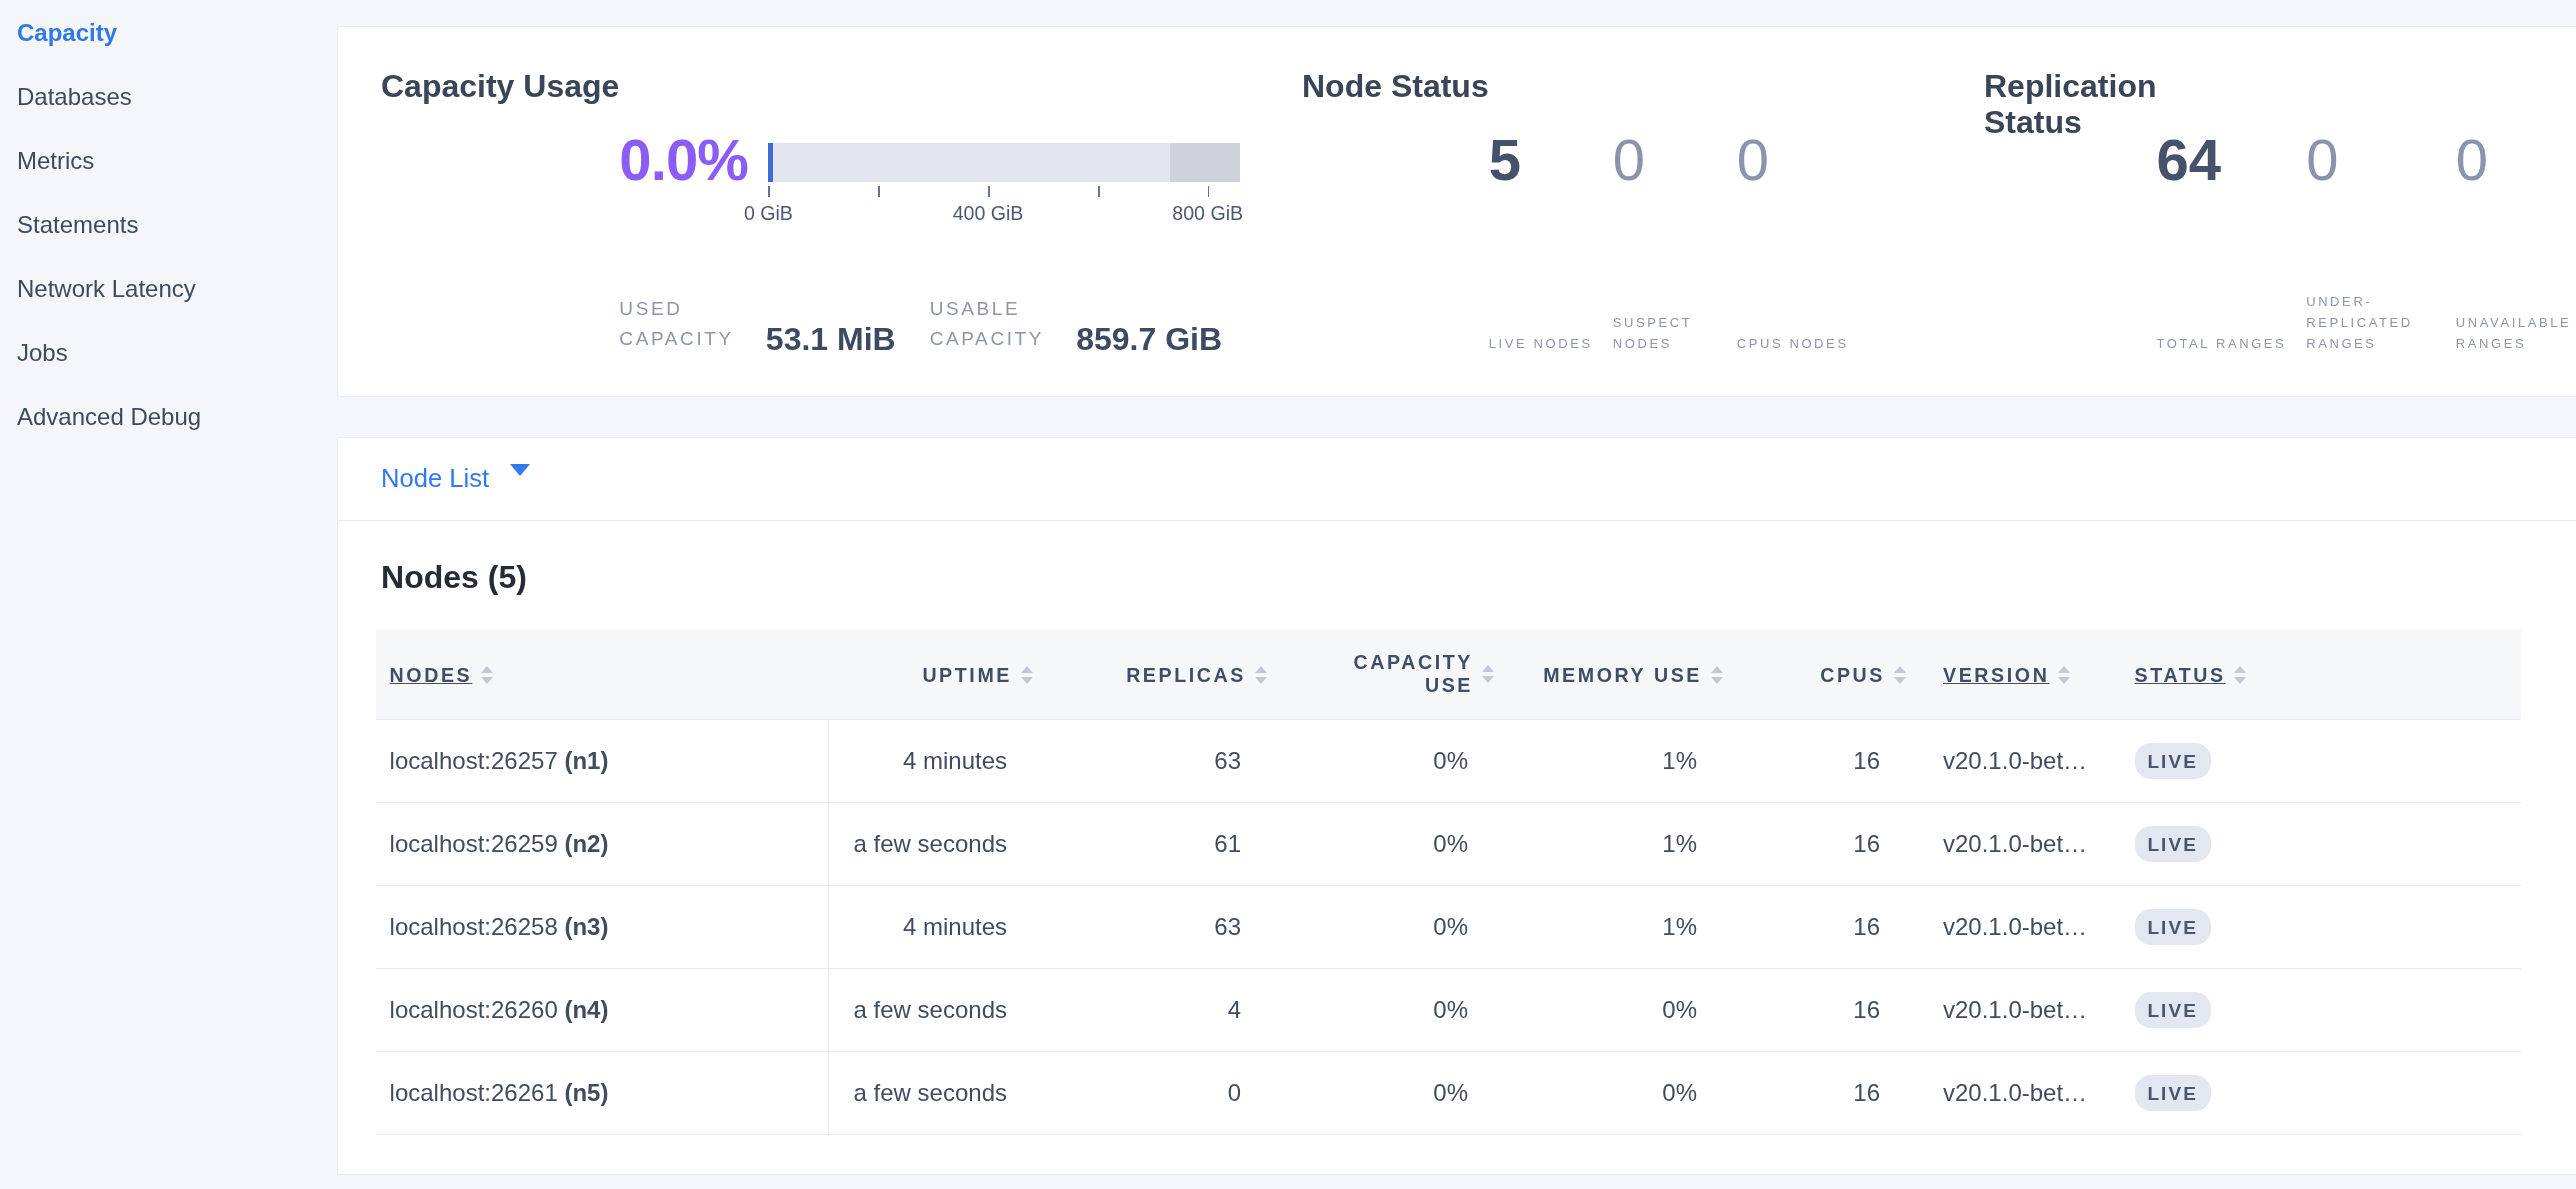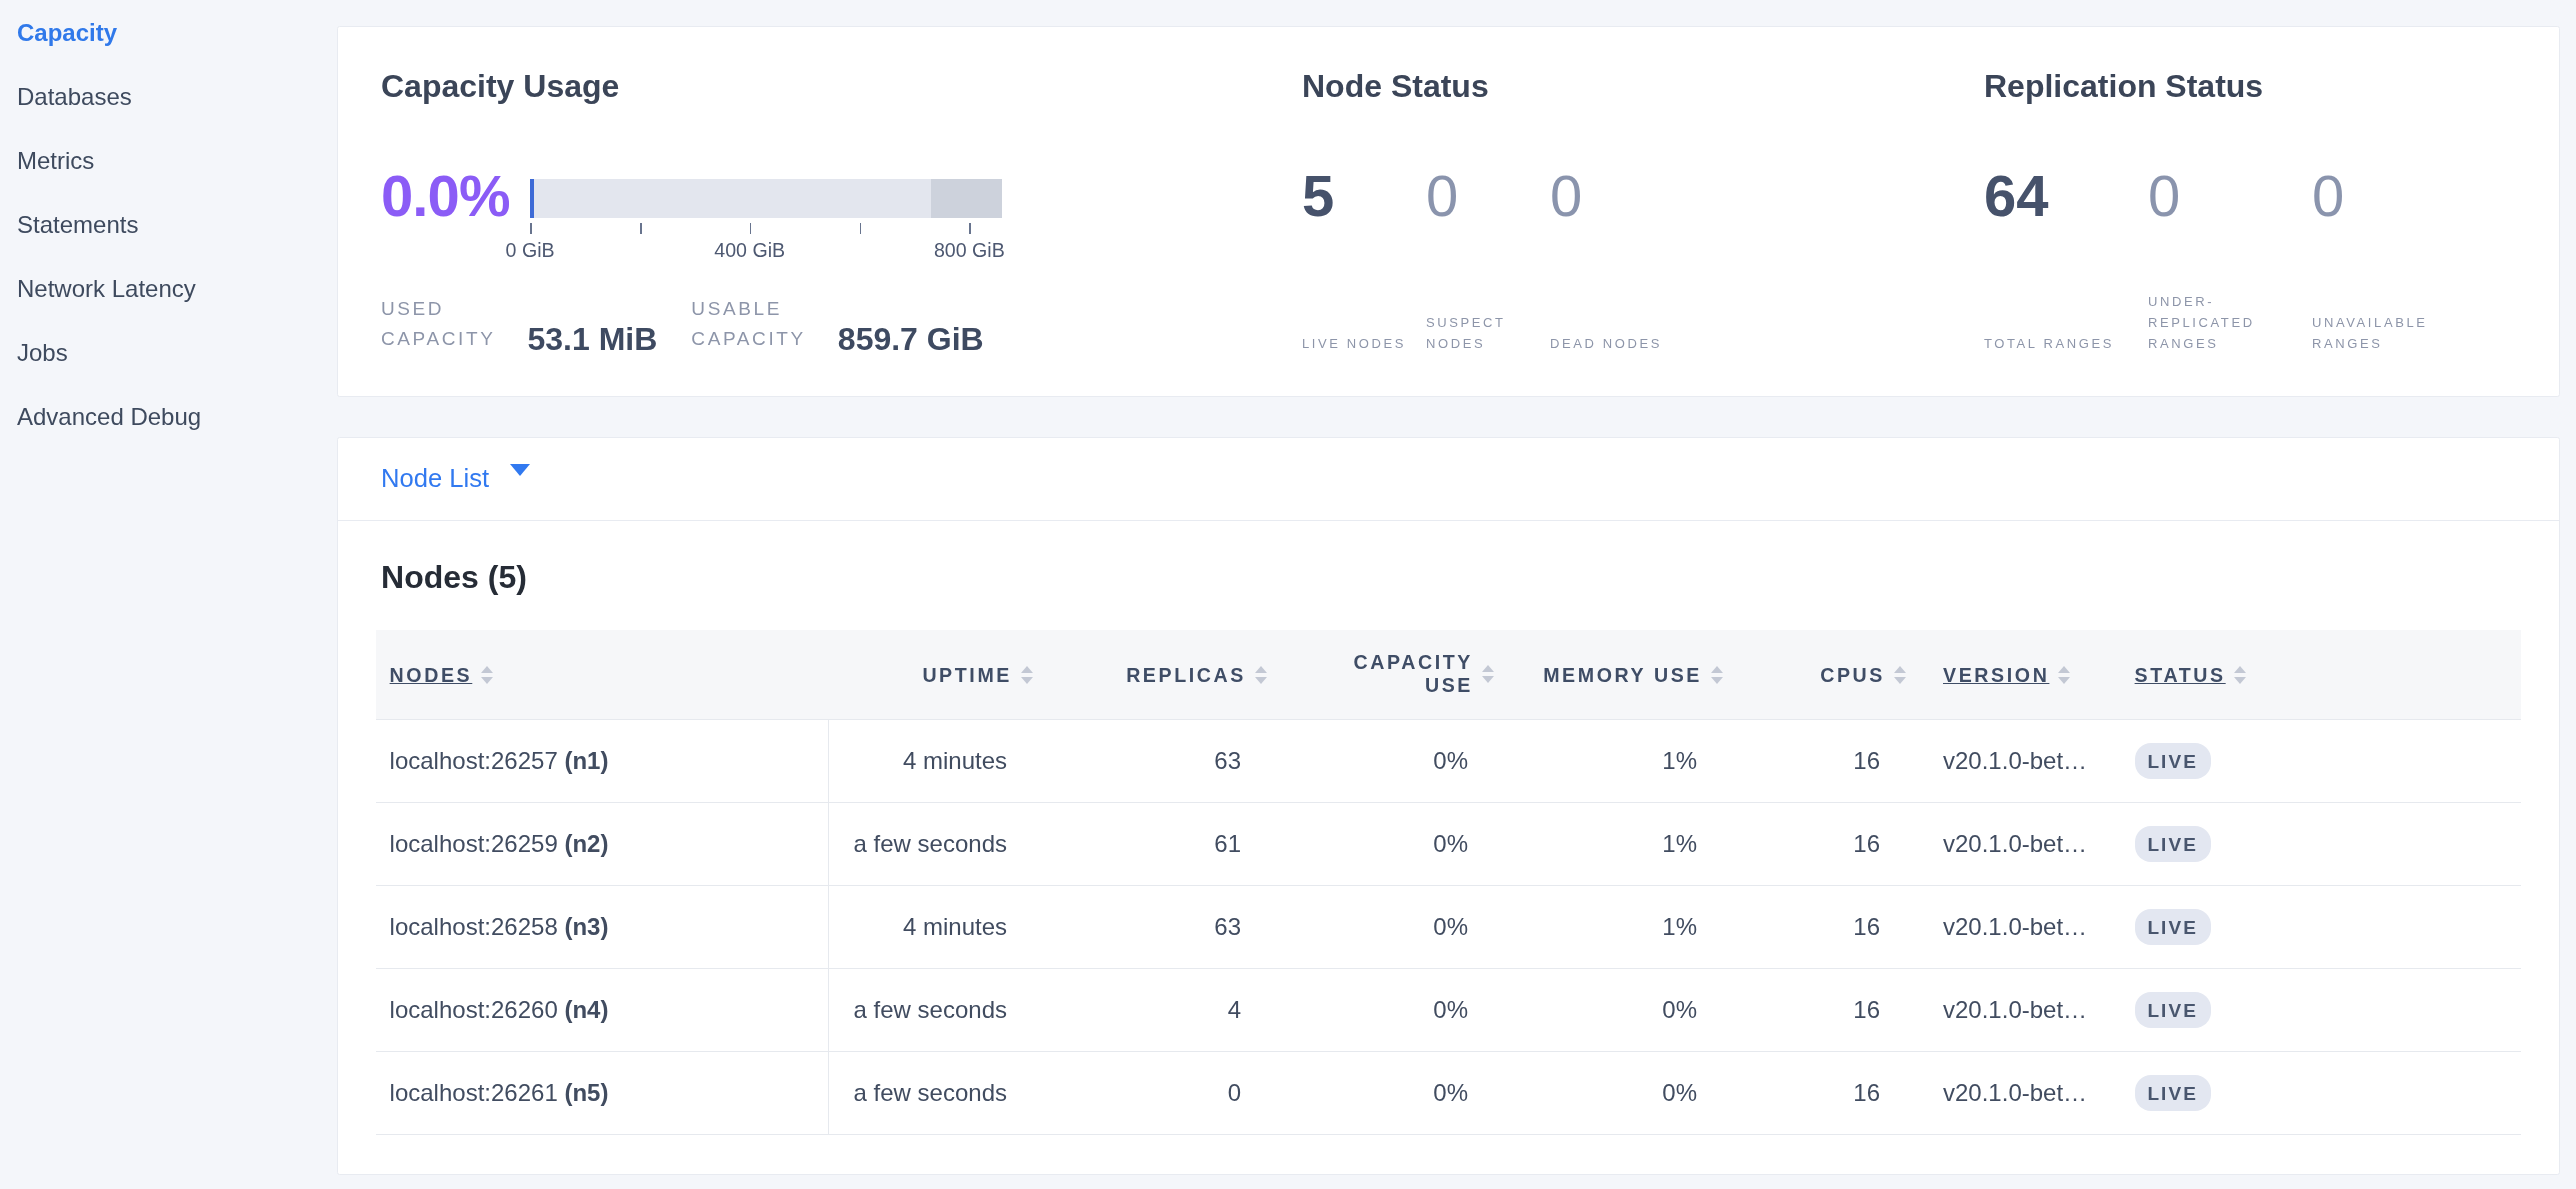--- a/index.html
+++ b/index.html
@@ -20,21 +20,21 @@
     padding-left:17px; font-size:24px; color:#3e4a5e; cursor:pointer;
   }
   .side-item.active { color:#3079ea; font-weight:bold; }
 
   
   .main { flex:1; padding:25.6px 18px 0 0; }
   .card { background:#fff; border:0.9px solid #e8ebf1; border-radius:2.6px; }
 
   
   .overview-card { height:371px; display:flex; padding:41px 43px; }
-  .panel { display:flex; flex-direction:column; }
+  .panel { display:flex; flex-direction:row; }
   .panel-capacity { width:921px; flex:none; }
   .panel-nodes { width:682px; flex:none; }
   .panel-repl { flex:1; }
   .panel-title { font-size:32px; font-weight:700; color:#3b4558; line-height:1.15; }
   .panel-body { margin-top:63px; flex:1; display:flex; flex-direction:column; justify-content:space-between; }
 
   .cap-row { display:flex; align-items:flex-start; }
   .cap-percent { font-size:58px; font-weight:600; color:#8b5cf6; line-height:1; letter-spacing:-0.9px; }
   .bar-block { margin-left:20.5px; margin-top:12px; width:472px; }
   .bar { position:relative; height:39px; overflow:hidden; }
@@ -173,21 +173,21 @@
             <div class="metric">
               <div class="metric-value">5</div>
               <div class="metric-label">LIVE NODES</div>
             </div>
             <div class="metric">
               <div class="metric-value dim">0</div>
               <div class="metric-label">SUSPECT NODES</div>
             </div>
             <div class="metric">
               <div class="metric-value dim">0</div>
-              <div class="metric-label">DEAD NODES</div>
+              <div class="metric-label">CPUS NODES</div>
             </div>
           </div>
         </div>
       </div>
 
       <div class="panel panel-repl">
         <div class="panel-title">Replication Status</div>
         <div class="panel-body">
           <div class="metrics-row">
             <div class="metric">

